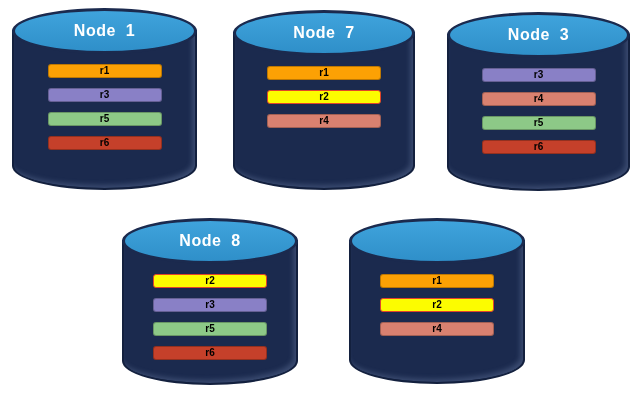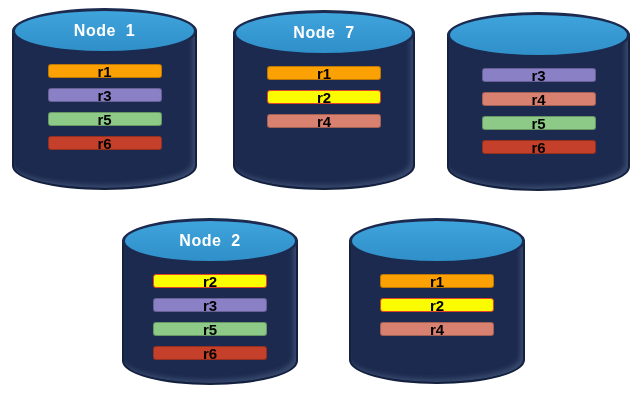--- a/index.html
+++ b/index.html
@@ -72,21 +72,21 @@
   }
   .bar {
     width: 114px;
     height: 14px;
     border-radius: 3px;
     border: 1px solid rgba(0,0,0,0.25);
     box-sizing: border-box;
     display: flex;
     align-items: center;
     justify-content: center;
-    font-size: 15px;
+    font-size: 10px;
     font-weight: bold;
     color: var(--bar-text, #000000);
     line-height: 1;
   }
 </style>
 </head>
 <body>
 
 <div class="canvas">
 
@@ -107,31 +107,32 @@
       <div class="cyl-title">Node  7</div>
       <div class="cyl-bars">
         <div class="bar" style="background: rgb(252, 161, 4);">r1</div>
         <div class="bar" style="background: rgb(252, 252, 0); border: 1.5px solid rgb(224, 68, 42);">r2</div>
         <div class="bar" style="background: rgb(217, 129, 112);">r4</div>
       </div>
     </div>
     <div class="cylinder node-3">
       <div class="cyl-body"></div>
       <div class="cyl-top"></div>
+      <div class="cyl-title">Node  3</div>
       <div class="cyl-bars">
         <div class="bar" style="background: rgb(137, 128, 198);">r3</div>
         <div class="bar" style="background: rgb(217, 129, 112);">r4</div>
         <div class="bar" style="background: rgb(141, 201, 135);">r5</div>
         <div class="bar" style="background: rgb(197, 64, 42);">r6</div>
       </div>
     </div>
     <div class="cylinder node-4">
       <div class="cyl-body"></div>
       <div class="cyl-top"></div>
-      <div class="cyl-title">Node  2</div>
+      <div class="cyl-title">Node  8</div>
       <div class="cyl-bars">
         <div class="bar" style="background: rgb(252, 252, 0); border: 1.5px solid rgb(224, 68, 42);">r2</div>
         <div class="bar" style="background: rgb(137, 128, 198);">r3</div>
         <div class="bar" style="background: rgb(141, 201, 135);">r5</div>
         <div class="bar" style="background: rgb(197, 64, 42);">r6</div>
       </div>
     </div>
     <div class="cylinder node-5">
       <div class="cyl-body"></div>
       <div class="cyl-top"></div>

